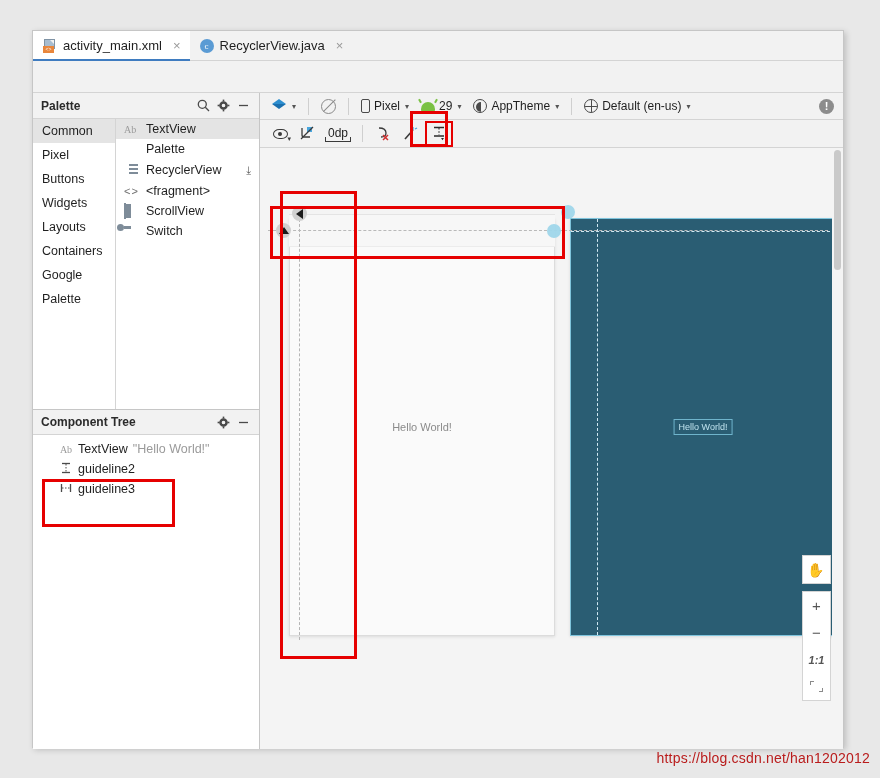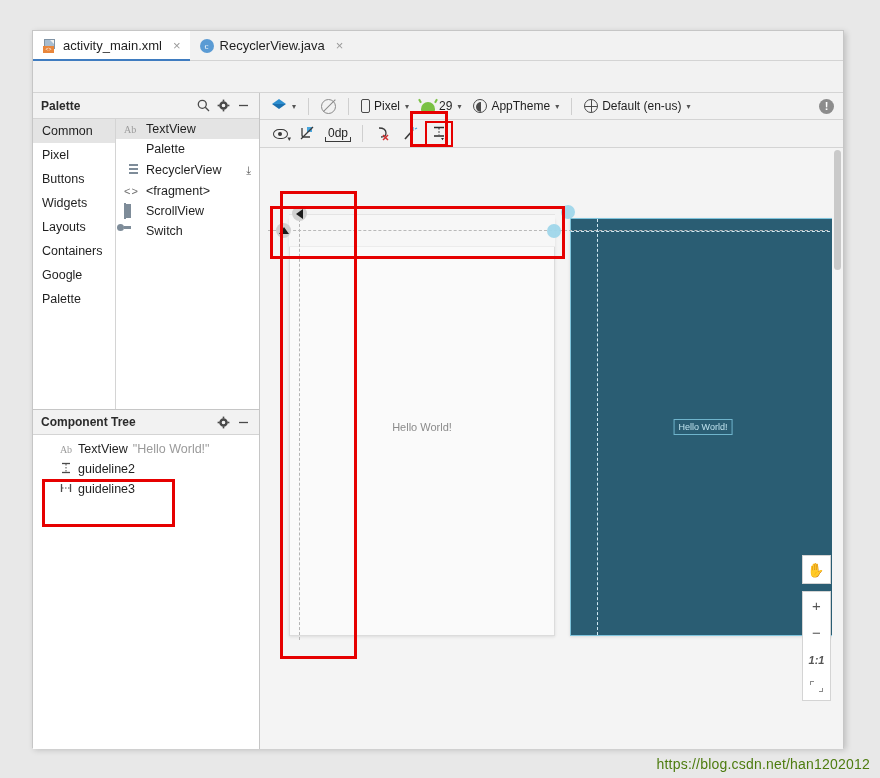--- a/index.html
+++ b/index.html
@@ -378,22 +378,22 @@
   .ic-fit {
     width: 13px; height: 11px; position: relative;
   }
   .ic-fit::before{content:"";position:absolute;left:0;top:0;width:4px;height:1.4px;background:#8a8a8a;box-shadow:0 0 0 0 #000;}
   .ic-fit::after{content:"";position:absolute;left:0;top:0;width:1.4px;height:4px;background:#8a8a8a;}
   .ic-fit i{position:absolute;right:0;bottom:0;width:4px;height:1.4px;background:#8a8a8a;}
   .ic-fit u{position:absolute;right:0;bottom:0;width:1.4px;height:4px;background:#8a8a8a;}
 
   
   .watermark {
-    position: absolute; right: 10px; bottom: 6px;
-    font-size: 14px; color: #4d7c0f;
+    position: absolute; right: 10px; bottom: 12px;
+    font-size: 14px; color: #b91c1c;
     font-family: "Liberation Sans", sans-serif;
     letter-spacing: .2px;
     z-index: 60;
     margin-top: 25px;
   }
 
   
   .vscroll {
     position: absolute; right: 0; top: 0; bottom: 0; width: 11px;
     background: #f4f4f4;

